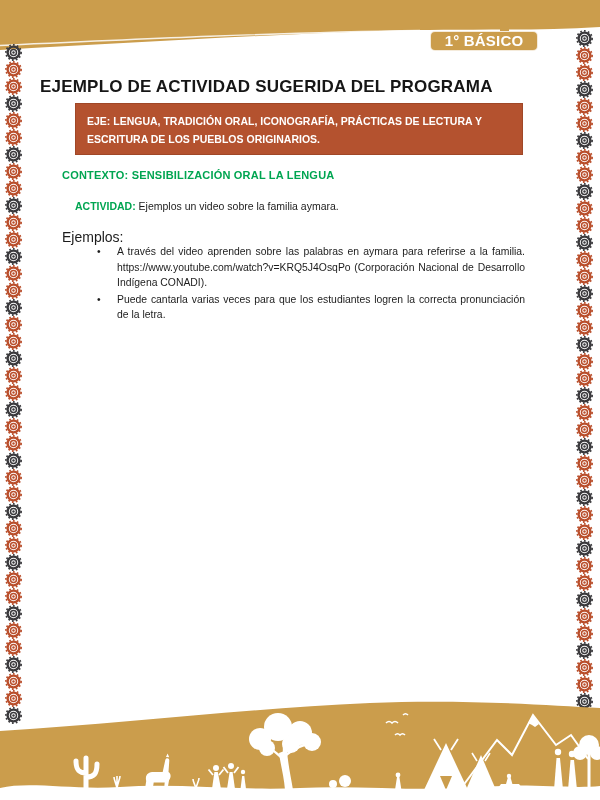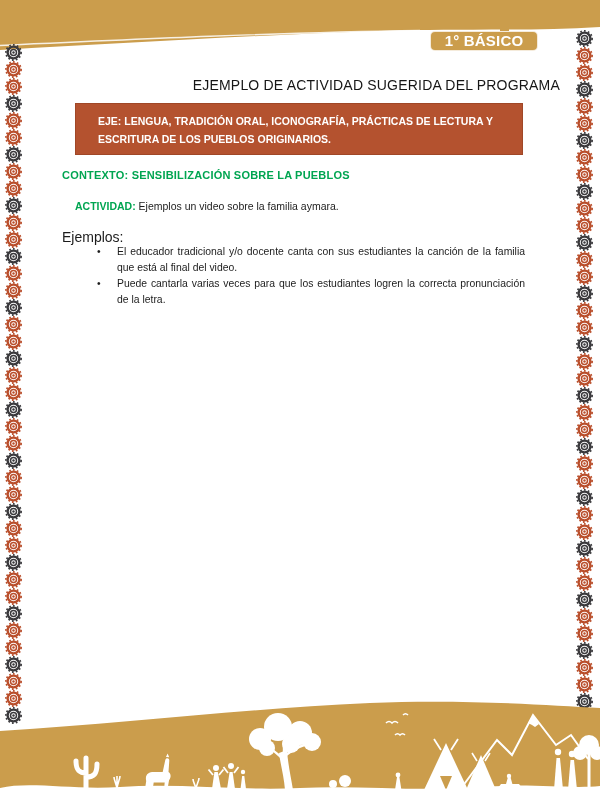--- a/index.html
+++ b/index.html
@@ -18,27 +18,27 @@
     color:#fff;font-size:15px;font-weight:bold;text-align:center;line-height:17px;
     letter-spacing:.2px;
   }
   
   .ornament-col{position:absolute;display:flex;flex-direction:column;overflow:hidden;}
   .ornament-col.left{left:5px;top:44px;height:681px;}
   .ornament-col.right{left:576px;top:30px;height:681px;}
   .ornament-col svg{display:block;flex:0 0 auto;}
   
   .page-title{
-    position:absolute;left:40px;top:77px;width:520px;text-align:right;
-    font-size:14px;font-weight:normal;color:#161616;letter-spacing:.2px;
+    position:absolute;left:40px;top:77px;width:520px;text-align:left;
+    font-size:17px;font-weight:bold;color:#161616;letter-spacing:.2px;
   }
   .eje-banner{
     position:absolute;left:75px;top:103px;width:448px;box-sizing:border-box;
     background:var(--terracotta);border:1px solid var(--terracotta-border);
-    padding:7px 22px;min-height:45px;
+    padding:7px 11px;min-height:45px;
   }
   .eje-banner .eje-label{color:#fff;font-size:10.5px;font-weight:bold;line-height:15px;}
   .contexto-label{
     position:absolute;left:62px;top:169px;color:var(--green);
     font-size:11px;font-weight:bold;letter-spacing:.2px;
   }
   .actividad-line{position:absolute;left:75px;top:200px;font-size:10.5px;}
   .actividad-line .lbl{color:var(--green);font-weight:bold;text-align:right;}
   .ejemplos-heading{position:absolute;left:62px;top:229px;font-size:14px;}
   ul.example-list{
@@ -544,30 +544,30 @@
   <circle cx="8.5" cy="8.5" r="1.2" fill="#3A393C"></circle>
     </svg>
   </div>
 
 <div class="page-title">EJEMPLO DE ACTIVIDAD SUGERIDA DEL PROGRAMA</div>
 
 <div class="eje-banner">
   <span class="eje-label">EJE: LENGUA, TRADICIÓN ORAL, ICONOGRAFÍA, PRÁCTICAS DE LECTURA Y ESCRITURA DE LOS PUEBLOS ORIGINARIOS.</span>
 </div>
 
-<div class="contexto-label">CONTEXTO: SENSIBILIZACIÓN SOBRE LA PUEBLOS</div>
+<div class="contexto-label">CONTEXTO: SENSIBILIZACIÓN ORAL LA LENGUA</div>
 
 <div class="actividad-line">
   <span class="lbl">ACTIVIDAD:</span><span> Ejemplos un video sobre la familia aymara.</span>
 </div>
 
 <div class="ejemplos-heading">Ejemplos:</div>
 
 <ul class="example-list">
-  <li>El educador tradicional y/o docente canta con sus estudiantes la canción de la familia que está al final del video.</li>
+  <li>A través del video aprenden sobre las palabras en aymara para referirse a la familia. https://www.youtube.com/watch?v=KRQ5J4OsqPo (Corporación Nacional de Desarrollo Indígena CONADI).</li>
   <li>Puede cantarla varias veces para que los estudiantes logren la correcta pronunciación de la letra.</li>
 </ul>
 
 <svg class="bottom-scene" viewBox="0 0 600 105" preserveAspectRatio="none">
 
   <path d="M0,36 C130,28 240,14 370,8 C460,4 545,10 600,13 L600,105 L0,105 Z" fill="var(--tan)"></path>
   <g fill="#ffffff" stroke="none">
 
     <path d="M86,95 V63 M86,78 C79,78 76,75 76,66 M86,82 C94,82 97,79 97,69" fill="none" stroke="#ffffff" stroke-width="5" stroke-linecap="round"></path>
 

